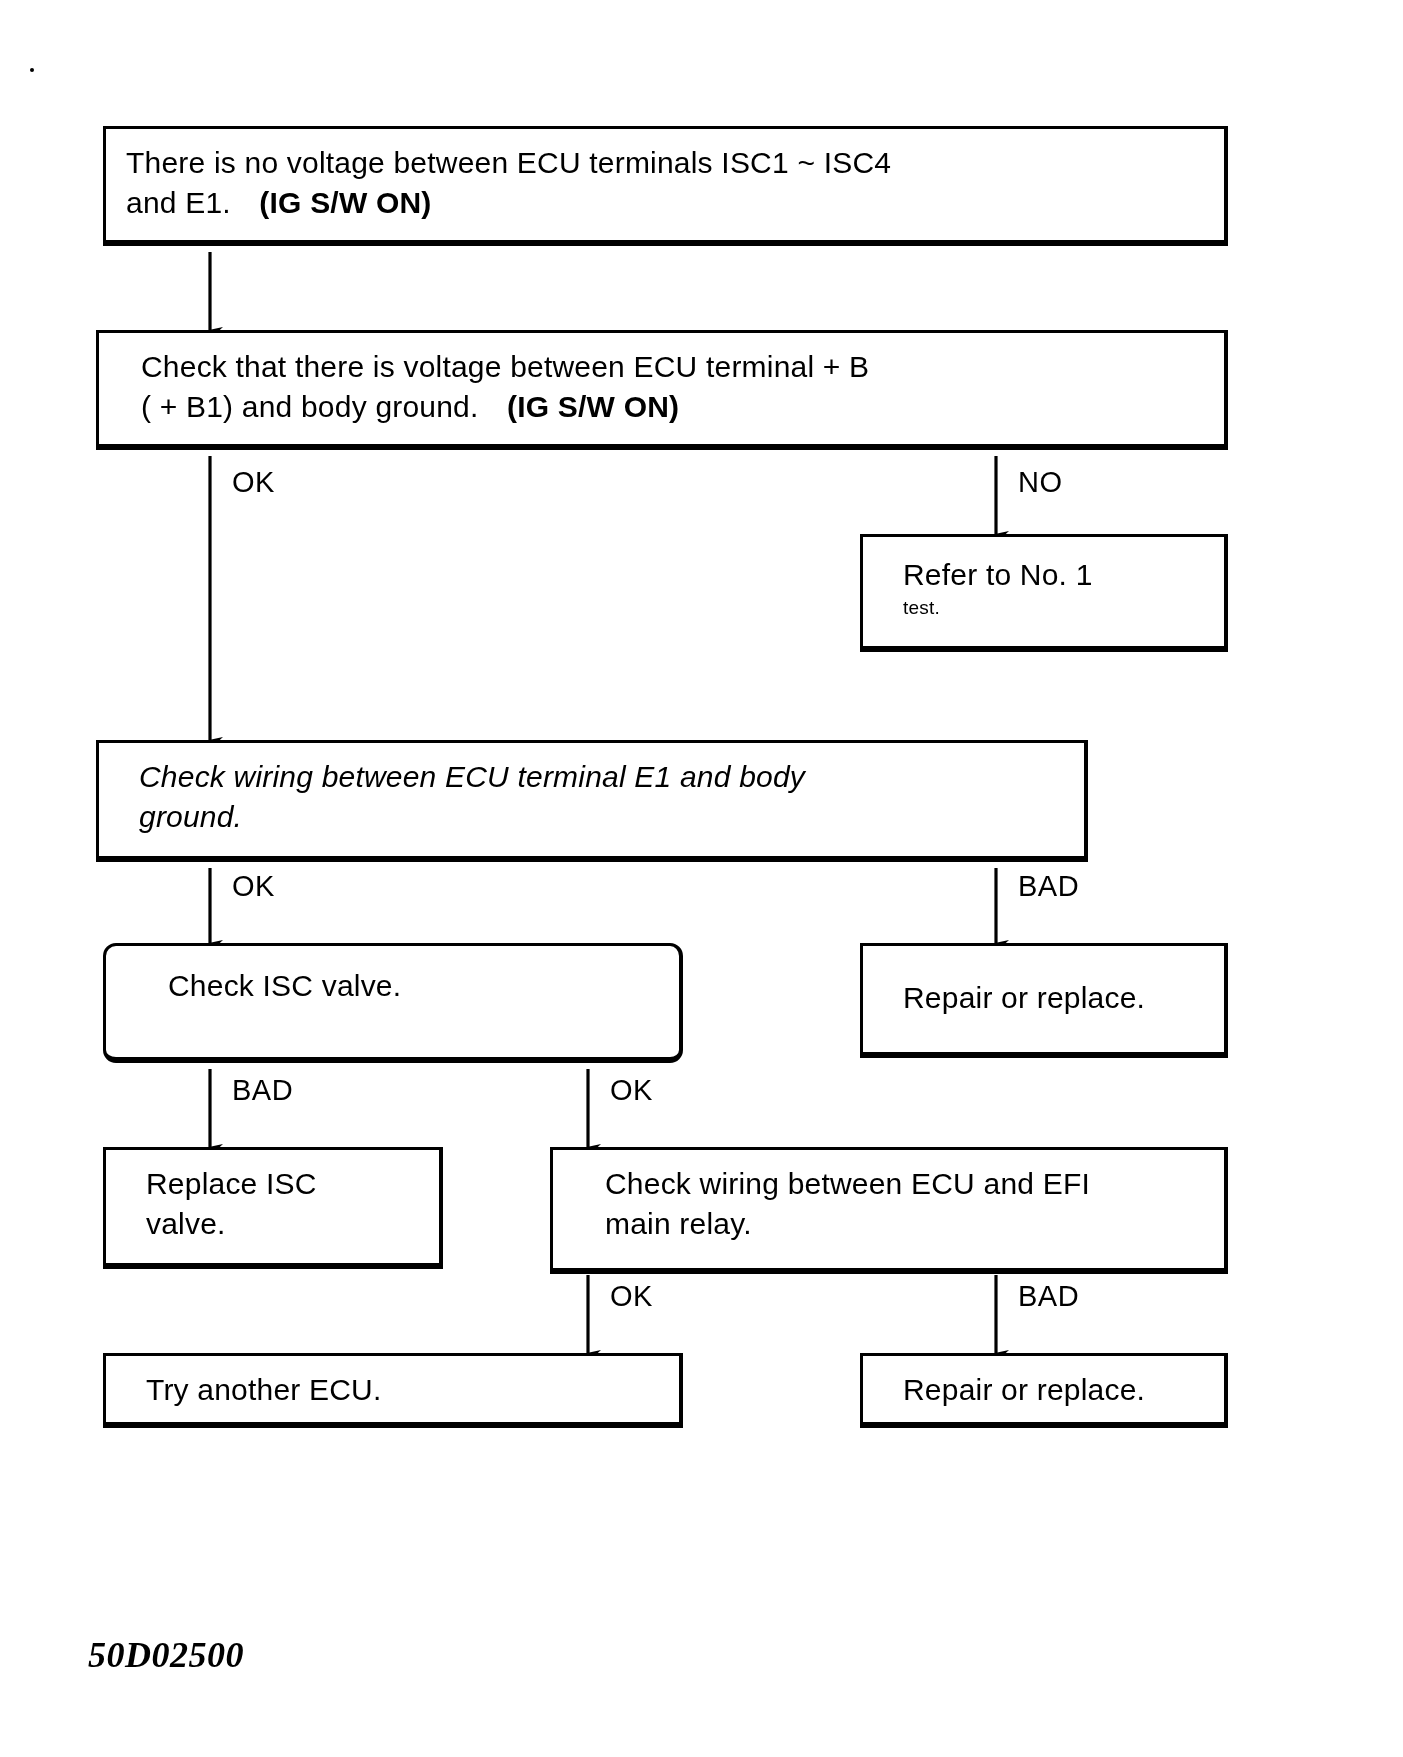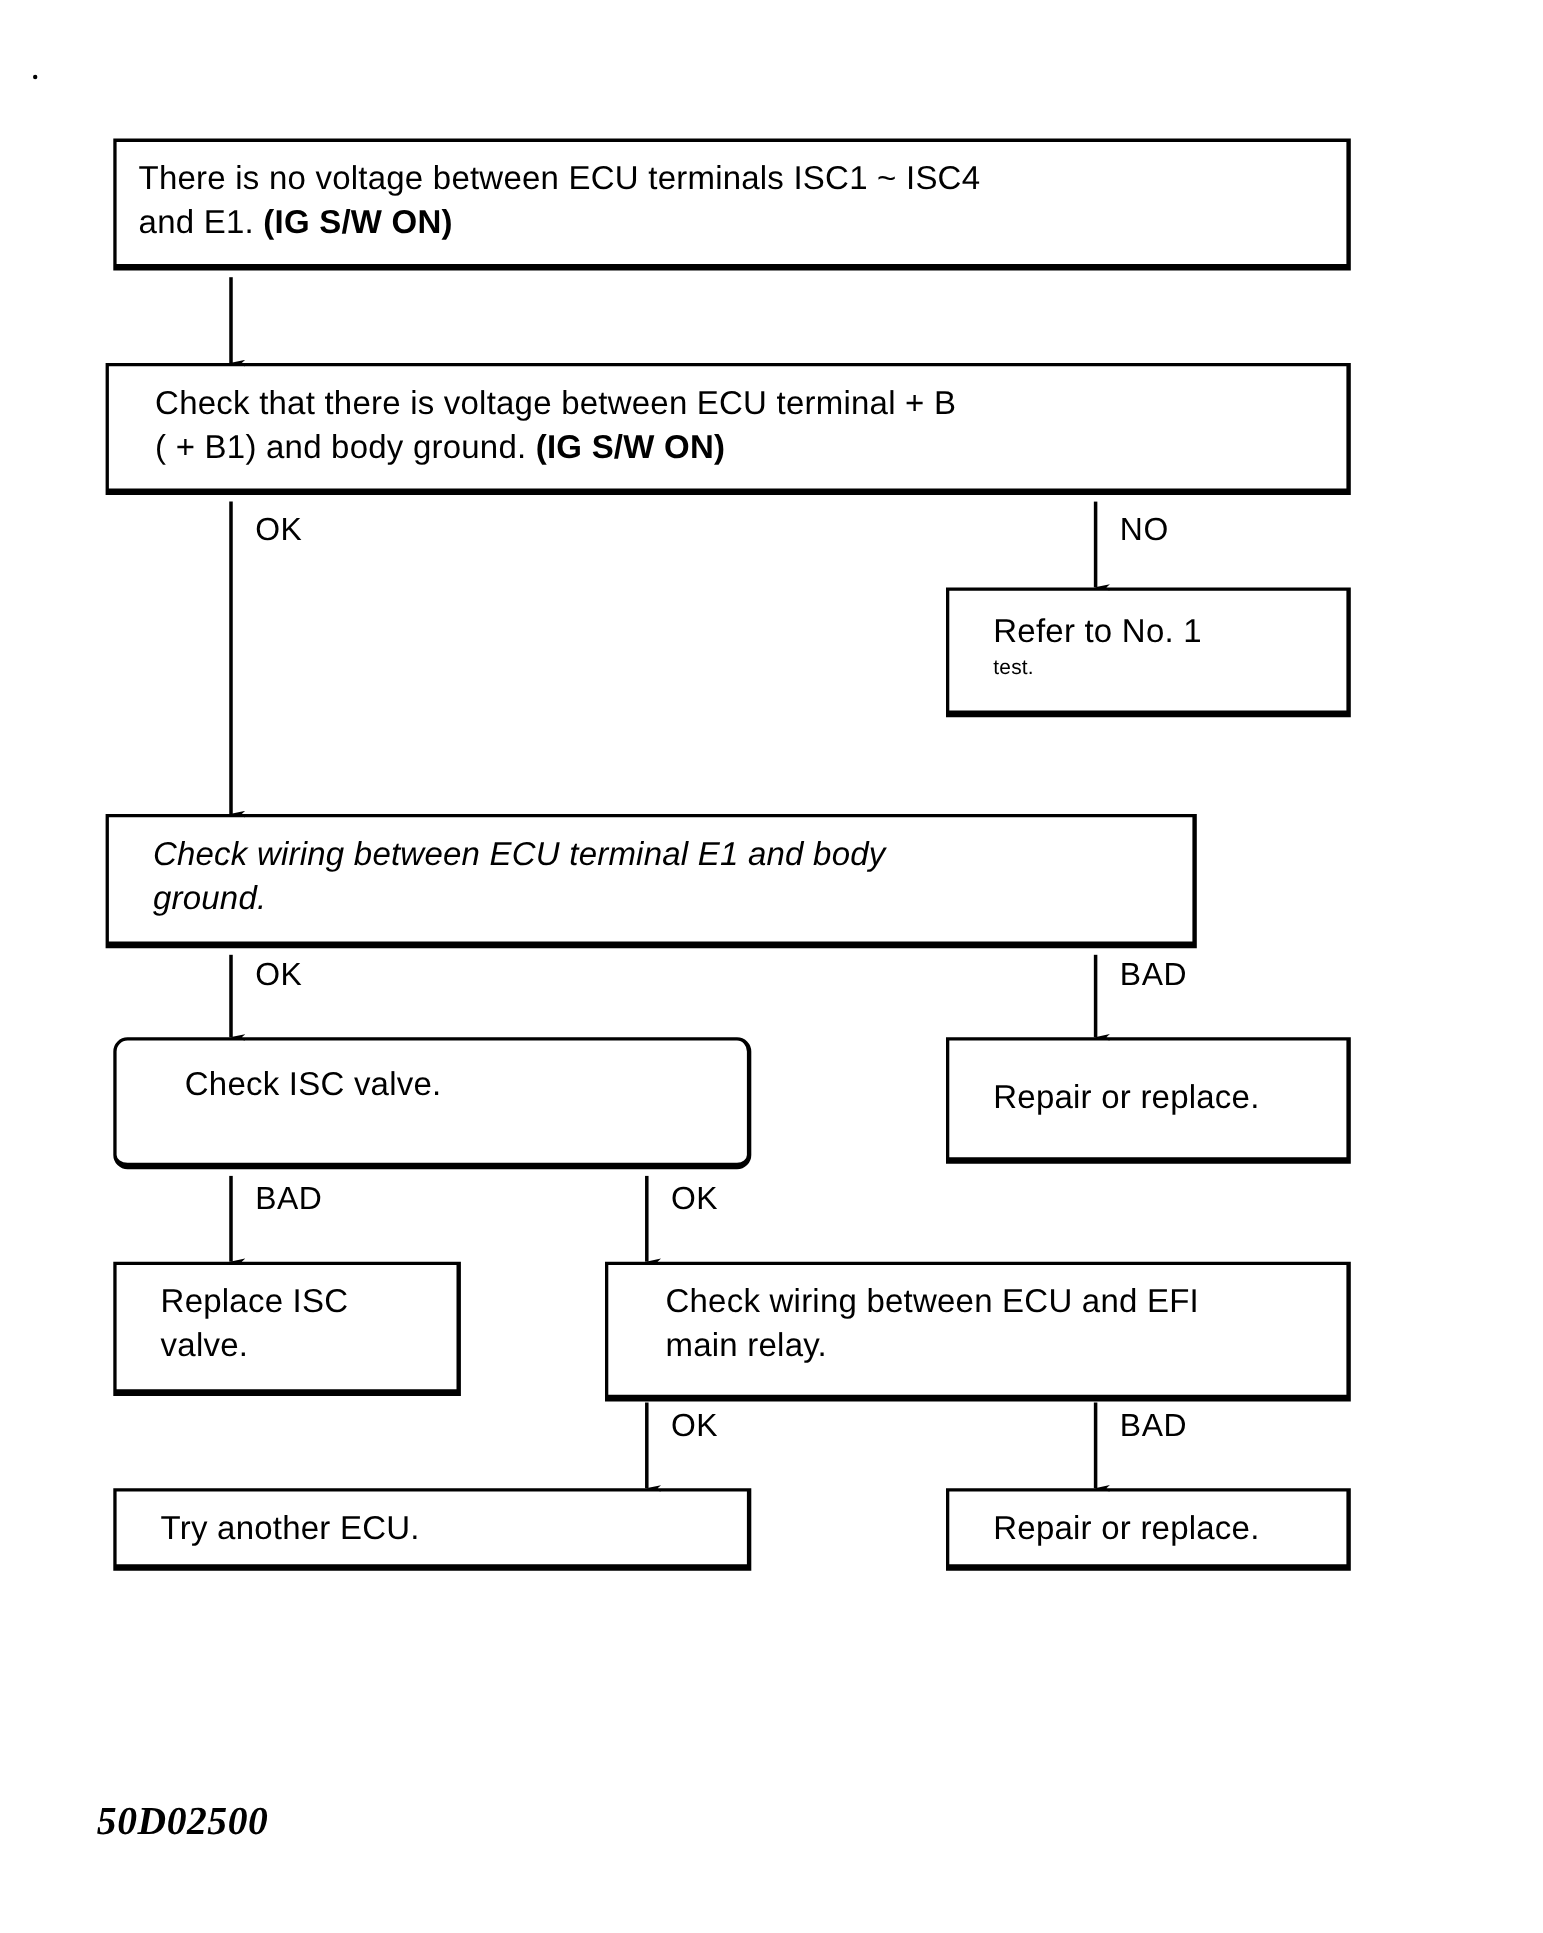--- a/index.html
+++ b/index.html
@@ -34,20 +34,21 @@
     font-size: 30px;
     line-height: 1.33;
     letter-spacing: 0.2px;
     white-space: nowrap;
   }
   .box .line.small {
     font-size: 19px;
   }
   .box .line b, .box .line .bold {
     font-weight: bold;
+    margin-left: 20px;
   }
   .edge-label {
     position: absolute;
     font-size: 29px;
     line-height: 1;
     white-space: nowrap;
     letter-spacing: 0.5px;
   }
   .caption {
     position: absolute;
@@ -108,21 +109,21 @@
   </div>
 
   <div class="box" style="left:103px; top:943px; width:580px; height:120px; padding-left:62px; padding-top:20px;border-radius:13px;">
     <div class="line">Check ISC valve.</div>
   </div>
 
   <div class="box" style="left:860px; top:943px; width:368px; height:115px; padding-left:40px; padding-top:32px;">
     <div class="line">Repair or replace.</div>
   </div>
 
-  <div class="box" style="left:103px; top:1147px; width:316px; height:122px; padding-left:40px;">
+  <div class="box" style="left:103px; top:1147px; width:340px; height:122px; padding-left:40px;">
     <div class="line">Replace ISC</div>
     <div class="line">valve.</div>
   </div>
 
   <div class="box" style="left:550px; top:1147px; width:678px; height:127px; padding-left:52px;">
     <div class="line">Check wiring between ECU and EFI</div>
     <div class="line">main relay.</div>
   </div>
 
   <div class="box" style="left:103px; top:1353px; width:580px; height:75px; padding-left:40px; padding-top:14px;">

